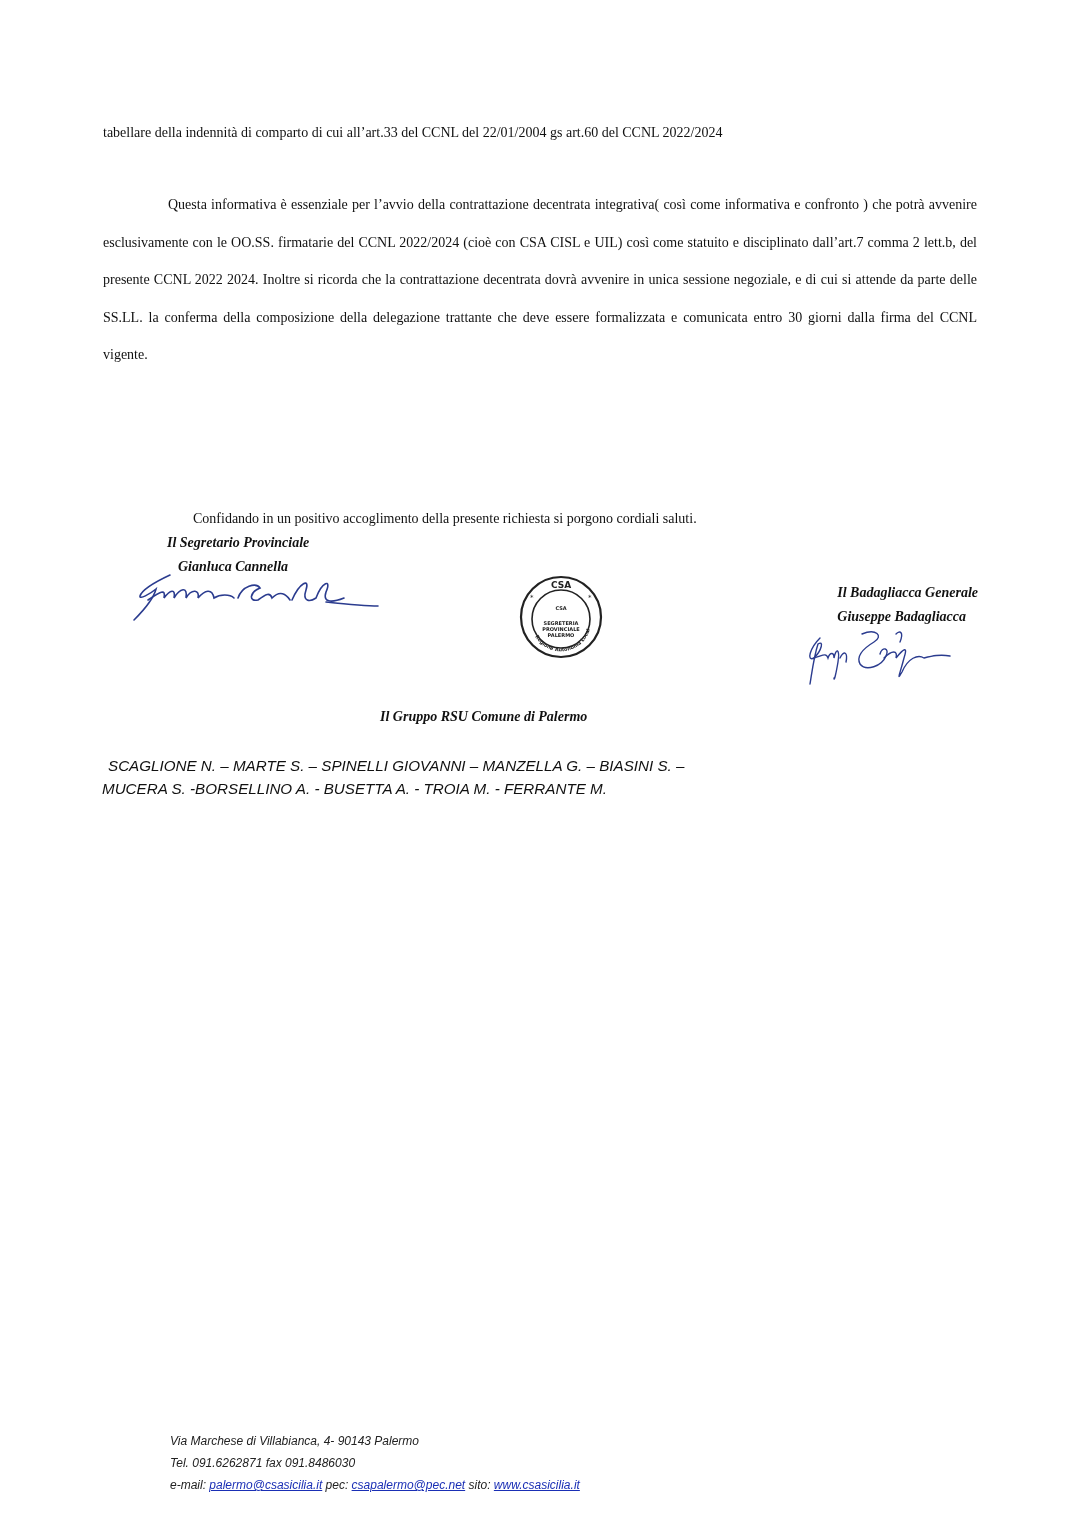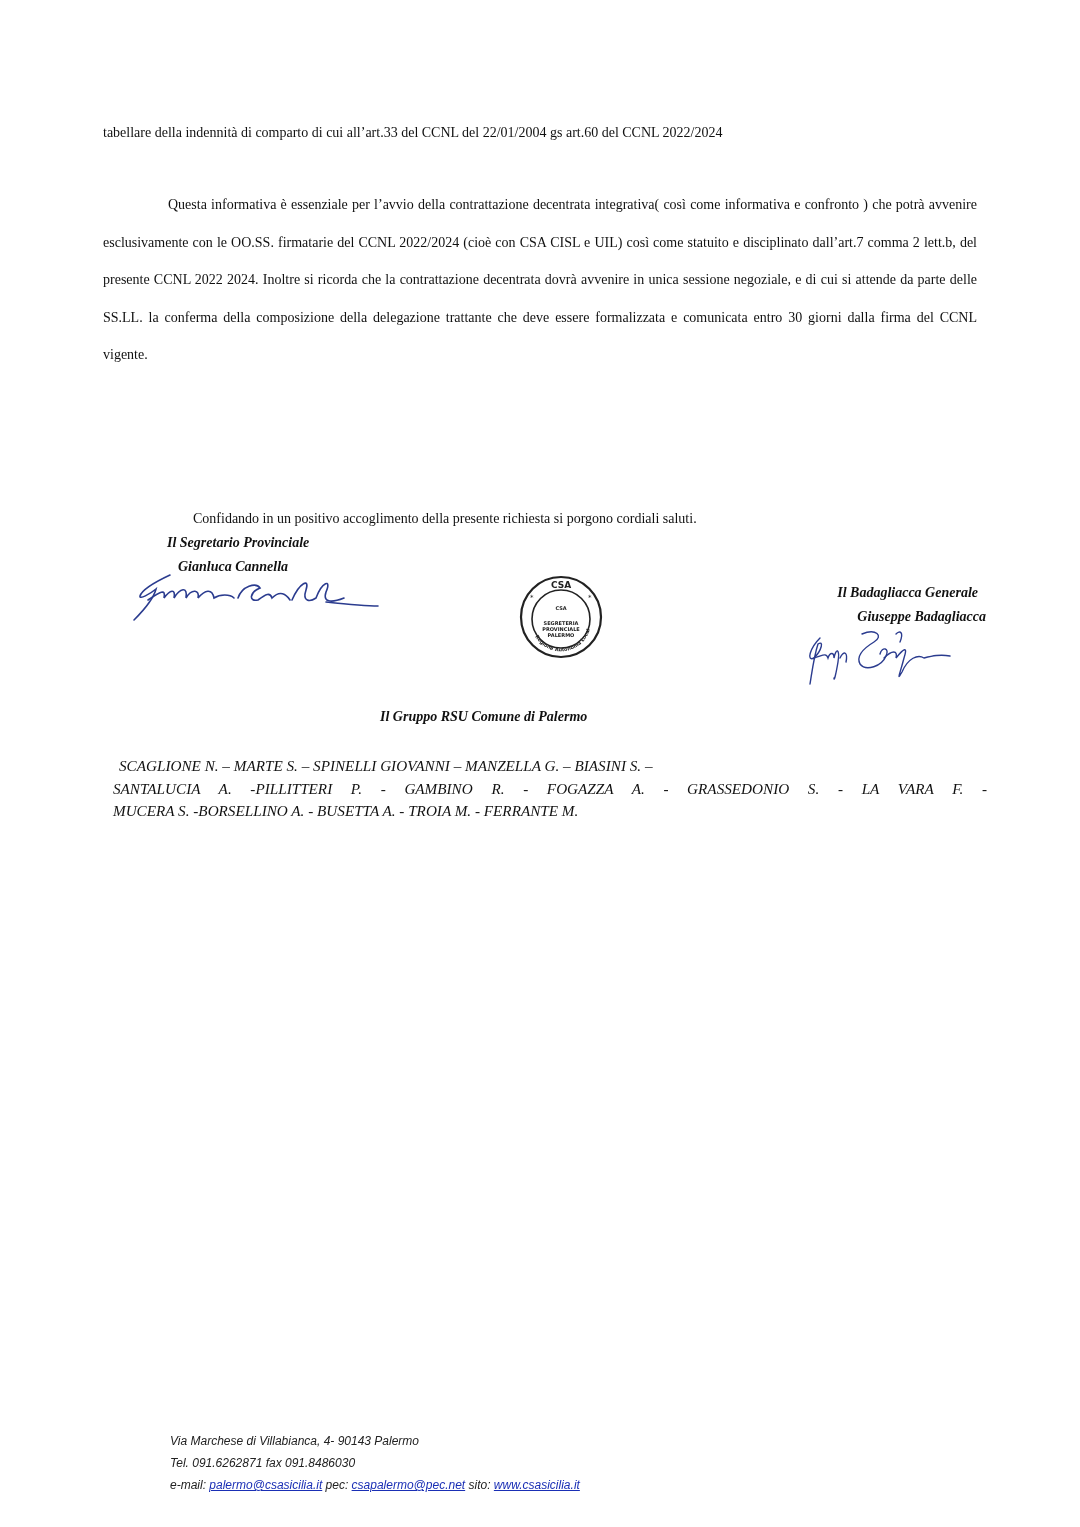--- a/index.html
+++ b/index.html
@@ -9,22 +9,22 @@
     font-family: "Liberation Serif", serif; font-size: 14px; line-height: 37.5px;
     text-align: justify; color: #111;
   }
   .para.indent { text-indent: 65px; }
   .para.indent2 { text-indent: 90px; }
   .sig-title {
     position: absolute; font-family: "Liberation Serif", serif; font-style: italic; font-weight: bold;
     font-size: 14px; line-height: 24px; color: #111; white-space: nowrap;
   }
   .members {
-    position: absolute; left: 113px; width: 874px; top: 755px;
-    font-family: Liberation Serif, serif; font-style: italic; font-size: 15.2px; line-height: 22.5px;
+    position: absolute; left: 102px; width: 874px; top: 755px;
+    font-family: Liberation Sans, sans-serif; font-style: italic; font-size: 15.2px; line-height: 22.5px;
     color: #111; text-align: justify;
   }
   .members .line { display: block; text-align: justify; text-align-last: justify; white-space: nowrap; }
   .members .line.first { padding-left: 6px; text-align-last: left; }
   .members .line.last { text-align-last: left; }
   .footer {
     position: absolute; left: 170px; top: 1430px;
     font-family: Liberation Sans, sans-serif; font-style: italic; font-size: 12px; line-height: 22px; color: #222;
   }
   .footer a { color: #1a2fb5; text-decoration: underline; }
@@ -62,37 +62,36 @@
   <text x="43" y="51" text-anchor="middle" font-family="DejaVu Sans, sans-serif" font-size="5" font-weight="bold" fill="#222">SEGRETERIA</text>
   <text x="43" y="57" text-anchor="middle" font-family="DejaVu Sans, sans-serif" font-size="5" font-weight="bold" fill="#222">PROVINCIALE</text>
   <text x="43" y="63" text-anchor="middle" font-family="DejaVu Sans, sans-serif" font-size="5" font-weight="bold" fill="#222">PALERMO</text>
   <path id="stampArc" d="M 14 55 A 30 30 0 0 0 72 55" fill="none"></path>
   <text font-family="DejaVu Sans, sans-serif" font-size="5" font-weight="bold" fill="#222">
     <textPath href="#stampArc" startOffset="8">Regione Autonoma Locali</textPath>
   </text>
 </svg>
 
 <div class="sig-title" style="right:102px; top:581px; text-align:right;">Il Badagliacca Generale</div>
-<div class="sig-title" style="right:94px; top:605px; text-align:left;">Giuseppe Badagliacca</div>
+<div class="sig-title" style="right:114px; top:605px; text-align:left;">Giuseppe Badagliacca</div>
 <svg class="signature" style="left:800px; top:628px;" width="160" height="60" viewBox="0 0 160 60">
   <g fill="none" stroke="#2b3c8f" stroke-width="1.4" stroke-linecap="round">
     <path d="M20 10 C 10 20, 6 34, 14 30 C 22 22, 24 12, 18 16 C 14 28, 12 44, 10 56"></path>
     <path d="M14 30 C 22 28, 26 24, 28 30 C 30 24, 34 24, 34 30 C 36 20, 40 20, 38 34 C 36 46, 34 54, 34 50"></path>
     <path d="M40 30 C 44 22, 48 24, 46 34"></path>
     <path d="M62 6 C 76 0, 84 8, 74 14 C 64 20, 56 28, 60 36 C 66 44, 82 38, 86 28 C 90 20, 82 18, 80 26"></path>
     <path d="M84 30 C 92 22, 98 22, 96 30 C 104 20, 108 18, 104 30 C 100 46, 96 54, 102 44 C 108 30, 118 26, 124 30 C 132 28, 140 26, 150 28"></path>
     <path d="M96 6 C 100 2, 104 4, 100 14"></path>
   </g>
 </svg>
 
 <div class="sig-title" style="left:380px; top:705px;">Il Gruppo RSU Comune di Palermo</div>
 
 <div class="members">
   <span class="line first">SCAGLIONE N. – MARTE S. – SPINELLI GIOVANNI – MANZELLA G. – BIASINI S. –</span>
-  <span class="line">SANTALUCIA A. -PILLITTERI P. - GAMBINO R. - FOGAZZA A. - GRASSEDONIO S. - LA VARA F. -</span>
   <span class="line last">MUCERA S. -BORSELLINO A. - BUSETTA A. - TROIA M. - FERRANTE M.</span>
 </div>
 
 <div class="footer">
   <div>Via  Marchese di Villabianca, 4- 90143 Palermo</div>
   <div>Tel. 091.6262871 fax 091.8486030</div>
   <div>
     <span>e-mail: </span><a href="#">palermo@csasicilia.it</a><span> pec: </span><a href="#">csapalermo@pec.net</a><span> sito: </span><a href="#">www.csasicilia.it</a>
   </div>
 </div>

